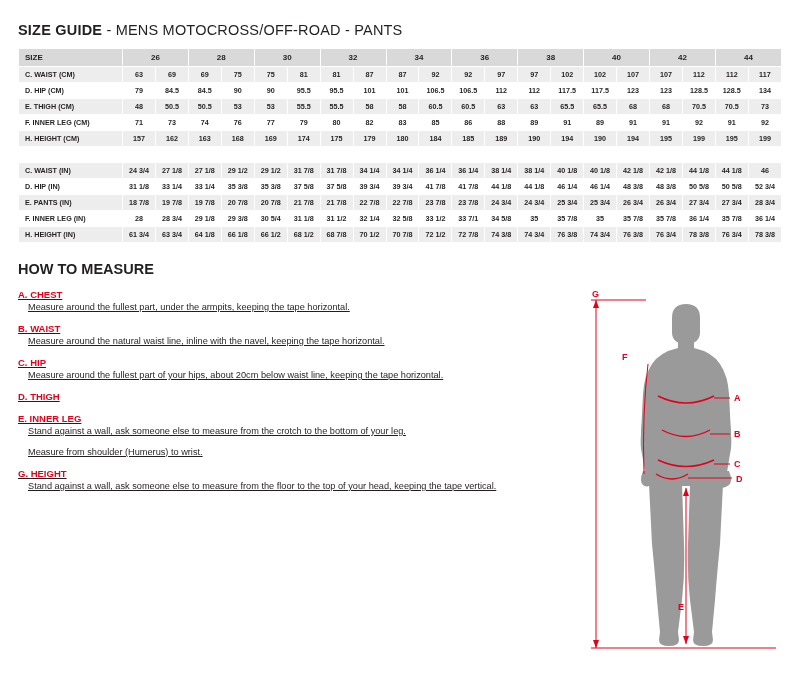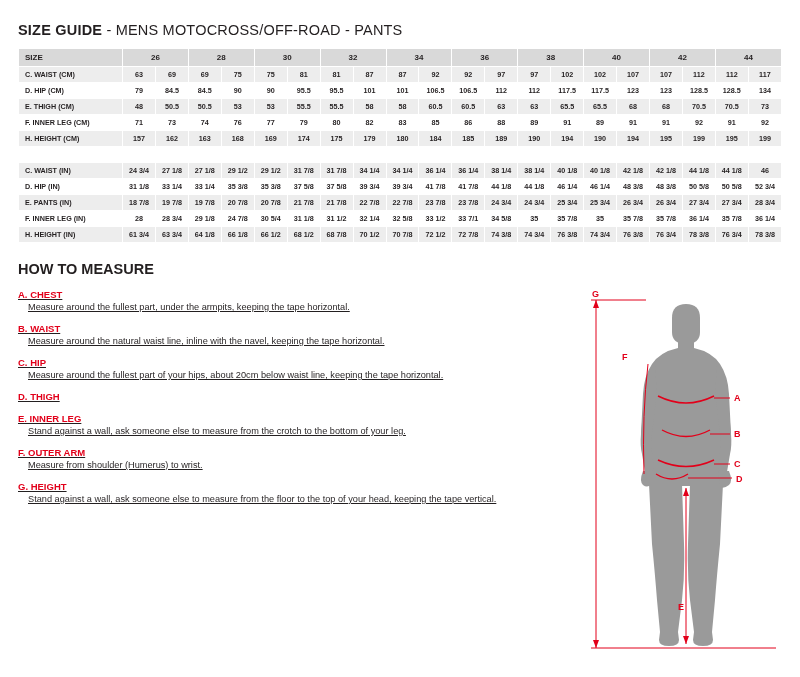--- a/index.html
+++ b/index.html
@@ -301,21 +301,21 @@
           <td>26 3/4</td>
           <td>27 3/4</td>
           <td>27 3/4</td>
           <td>28 3/4</td>
         </tr>
         <tr class="plain">
           <td class="rowlabel">F. INNER LEG (IN)</td>
           <td>28</td>
           <td>28 3/4</td>
           <td>29 1/8</td>
-          <td>24 7/8</td>
+          <td>29 3/8</td>
           <td>30 5/4</td>
           <td>31 1/8</td>
           <td>31 1/2</td>
           <td>32 1/4</td>
           <td>32 5/8</td>
           <td>33 1/2</td>
           <td>33 7/1</td>
           <td>34 5/8</td>
           <td>35</td>
           <td>35 7/8</td>
@@ -368,21 +368,20 @@
           <div class="measure-text">Measure around the fullest part of your hips, about 20cm below waist line, keeping the tape horizontal.</div>
         </div>
         <div class="measure-block">
           <div class="measure-head">D. THIGH</div>
         </div>
         <div class="measure-block">
           <div class="measure-head">E. INNER LEG</div>
           <div class="measure-text">Stand against a wall, ask someone else to measure from the crotch to the bottom of your leg.</div>
         </div>
         <div class="measure-block">
-          <div class="measure-head">F. OUTER ARM</div>
           <div class="measure-text">Measure from shoulder (Humerus) to wrist.</div>
         </div>
         <div class="measure-block">
           <div class="measure-head">G. HEIGHT</div>
           <div class="measure-text">Stand against a wall, ask someone else to measure from the floor to the top of your head, keeping the tape vertical.</div>
         </div>
       </div>
   </div>
 
   <div class="figure">

